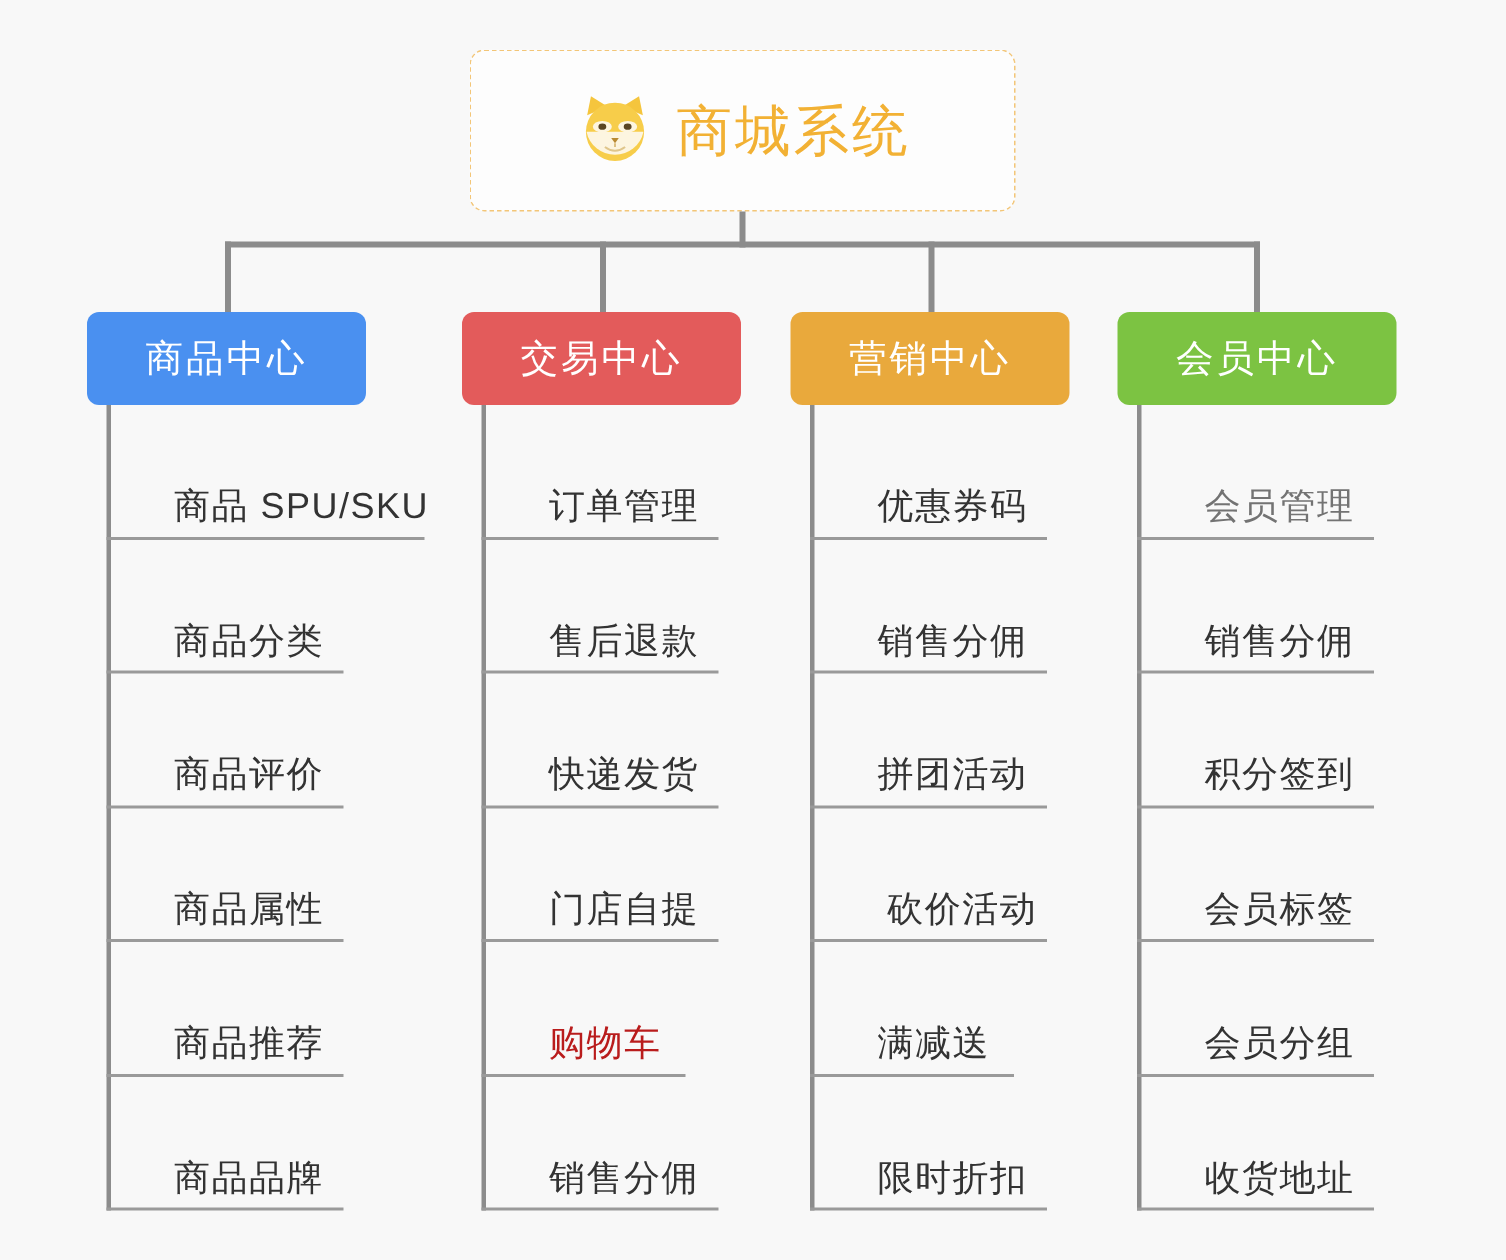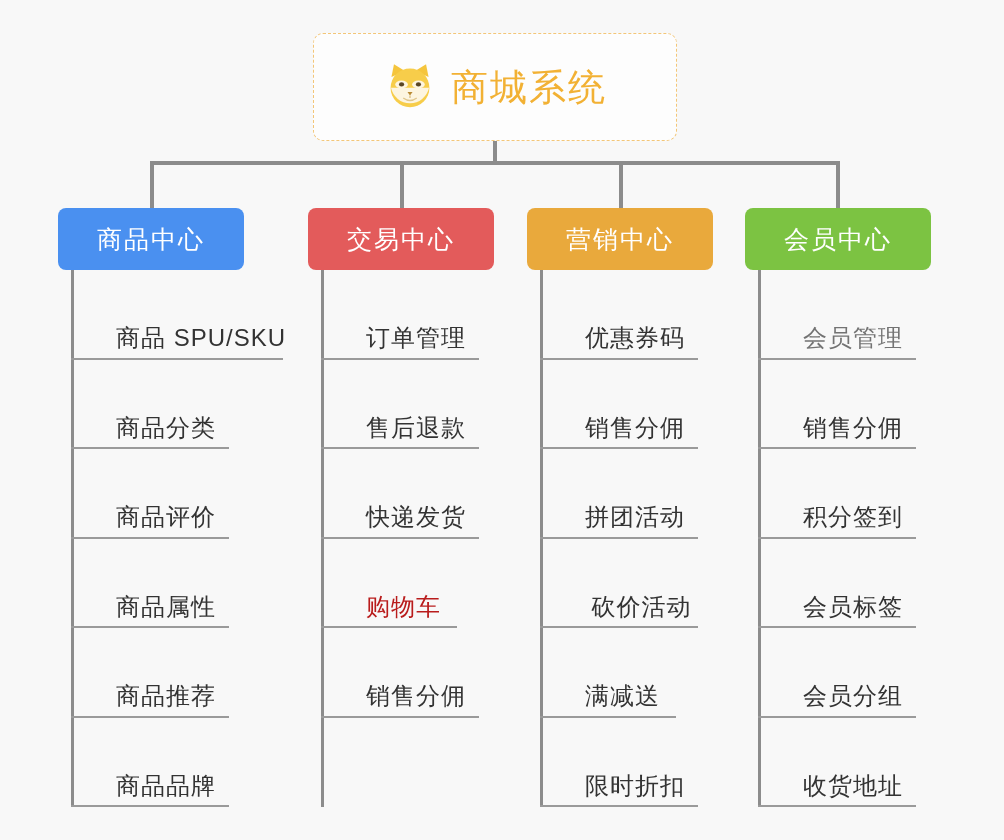--- a/index.html
+++ b/index.html
@@ -197,20 +197,23 @@
       <div class="spine" style="background: rgb(140, 140, 140); height: 537px;"></div>
       <div class="leaf" style="width: 158px; border-bottom-color: rgb(154, 154, 154);">
         <span class="leaf-label" style="color: rgb(51, 51, 51);">订单管理</span>
       </div>
       <div class="leaf" style="width: 158px; border-bottom-color: rgb(154, 154, 154);">
         <span class="leaf-label" style="color: rgb(51, 51, 51);">售后退款</span>
       </div>
       <div class="leaf" style="width: 158px; border-bottom-color: rgb(154, 154, 154);">
         <span class="leaf-label" style="color: rgb(51, 51, 51);">快递发货</span>
       </div>
+      <div class="leaf" style="width: 158px; border-bottom-color: rgb(154, 154, 154);">
+        <span class="leaf-label" style="color: rgb(51, 51, 51);">门店自提</span>
+      </div>
       <div class="leaf" style="width: 136px; border-bottom-color: rgb(154, 154, 154);">
         <span class="leaf-label" style="color: #b91c1c;">购物车</span>
       </div>
       <div class="leaf" style="width: 158px; border-bottom-color: rgb(154, 154, 154);">
         <span class="leaf-label" style="color: rgb(51, 51, 51);">销售分佣</span>
       </div>
     </div>
   </div>
 
   <div class="branch" style="left:527px; width:226px;">

